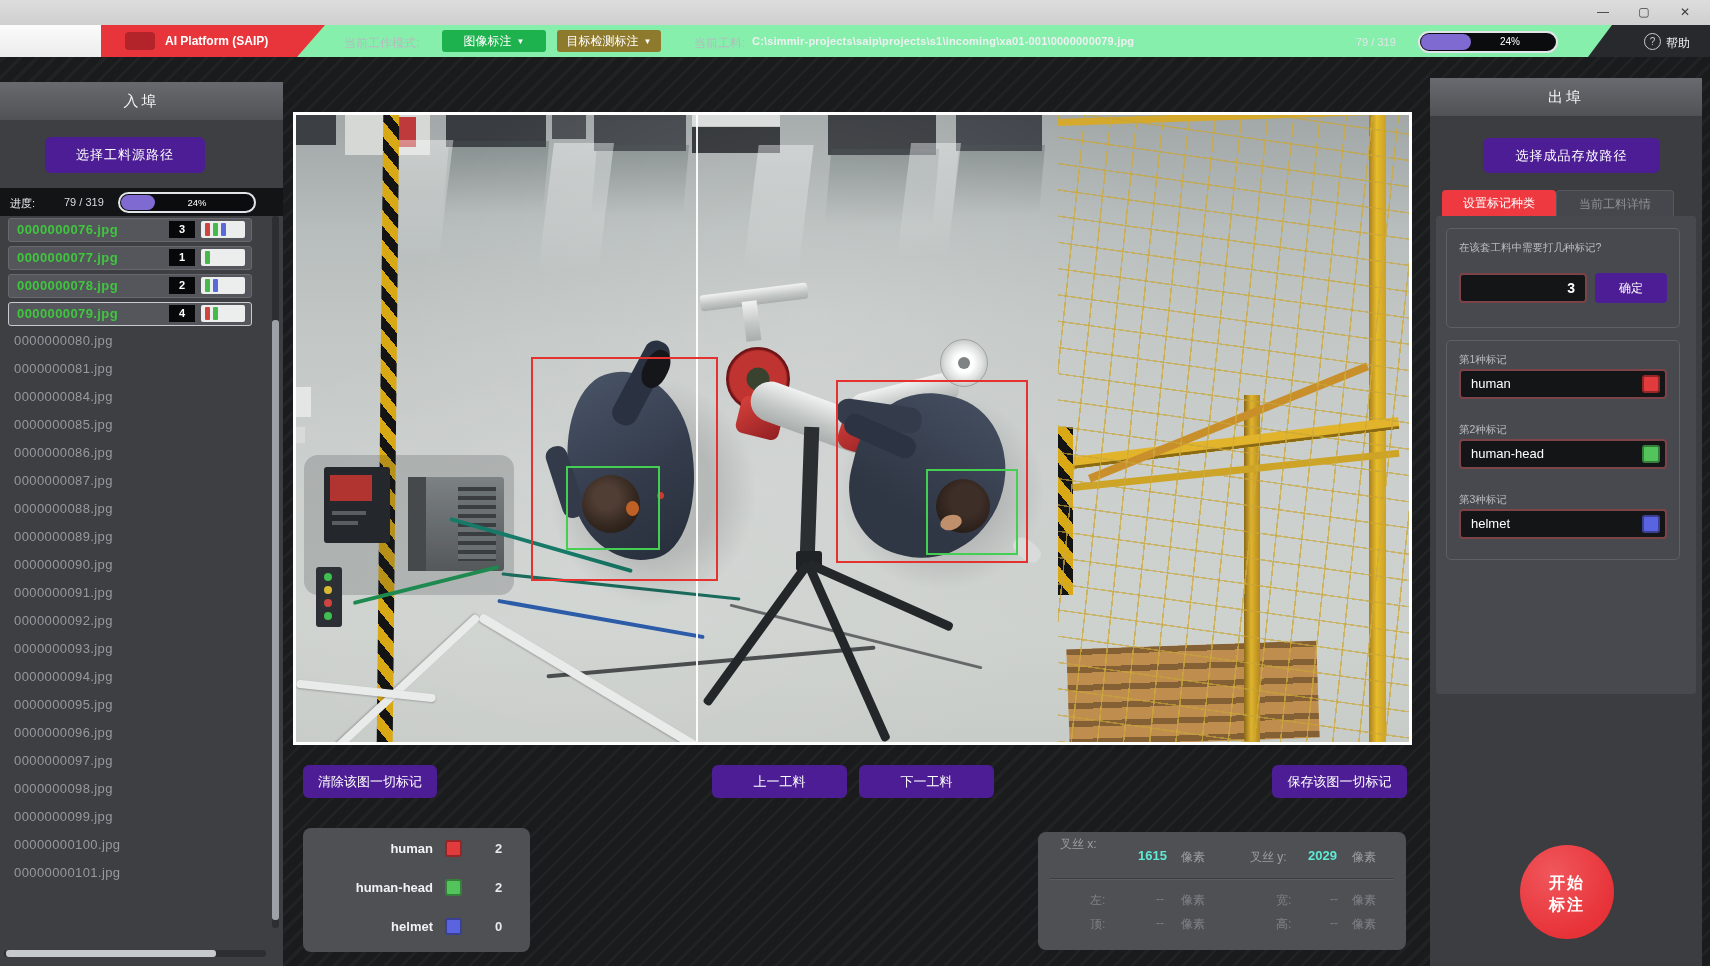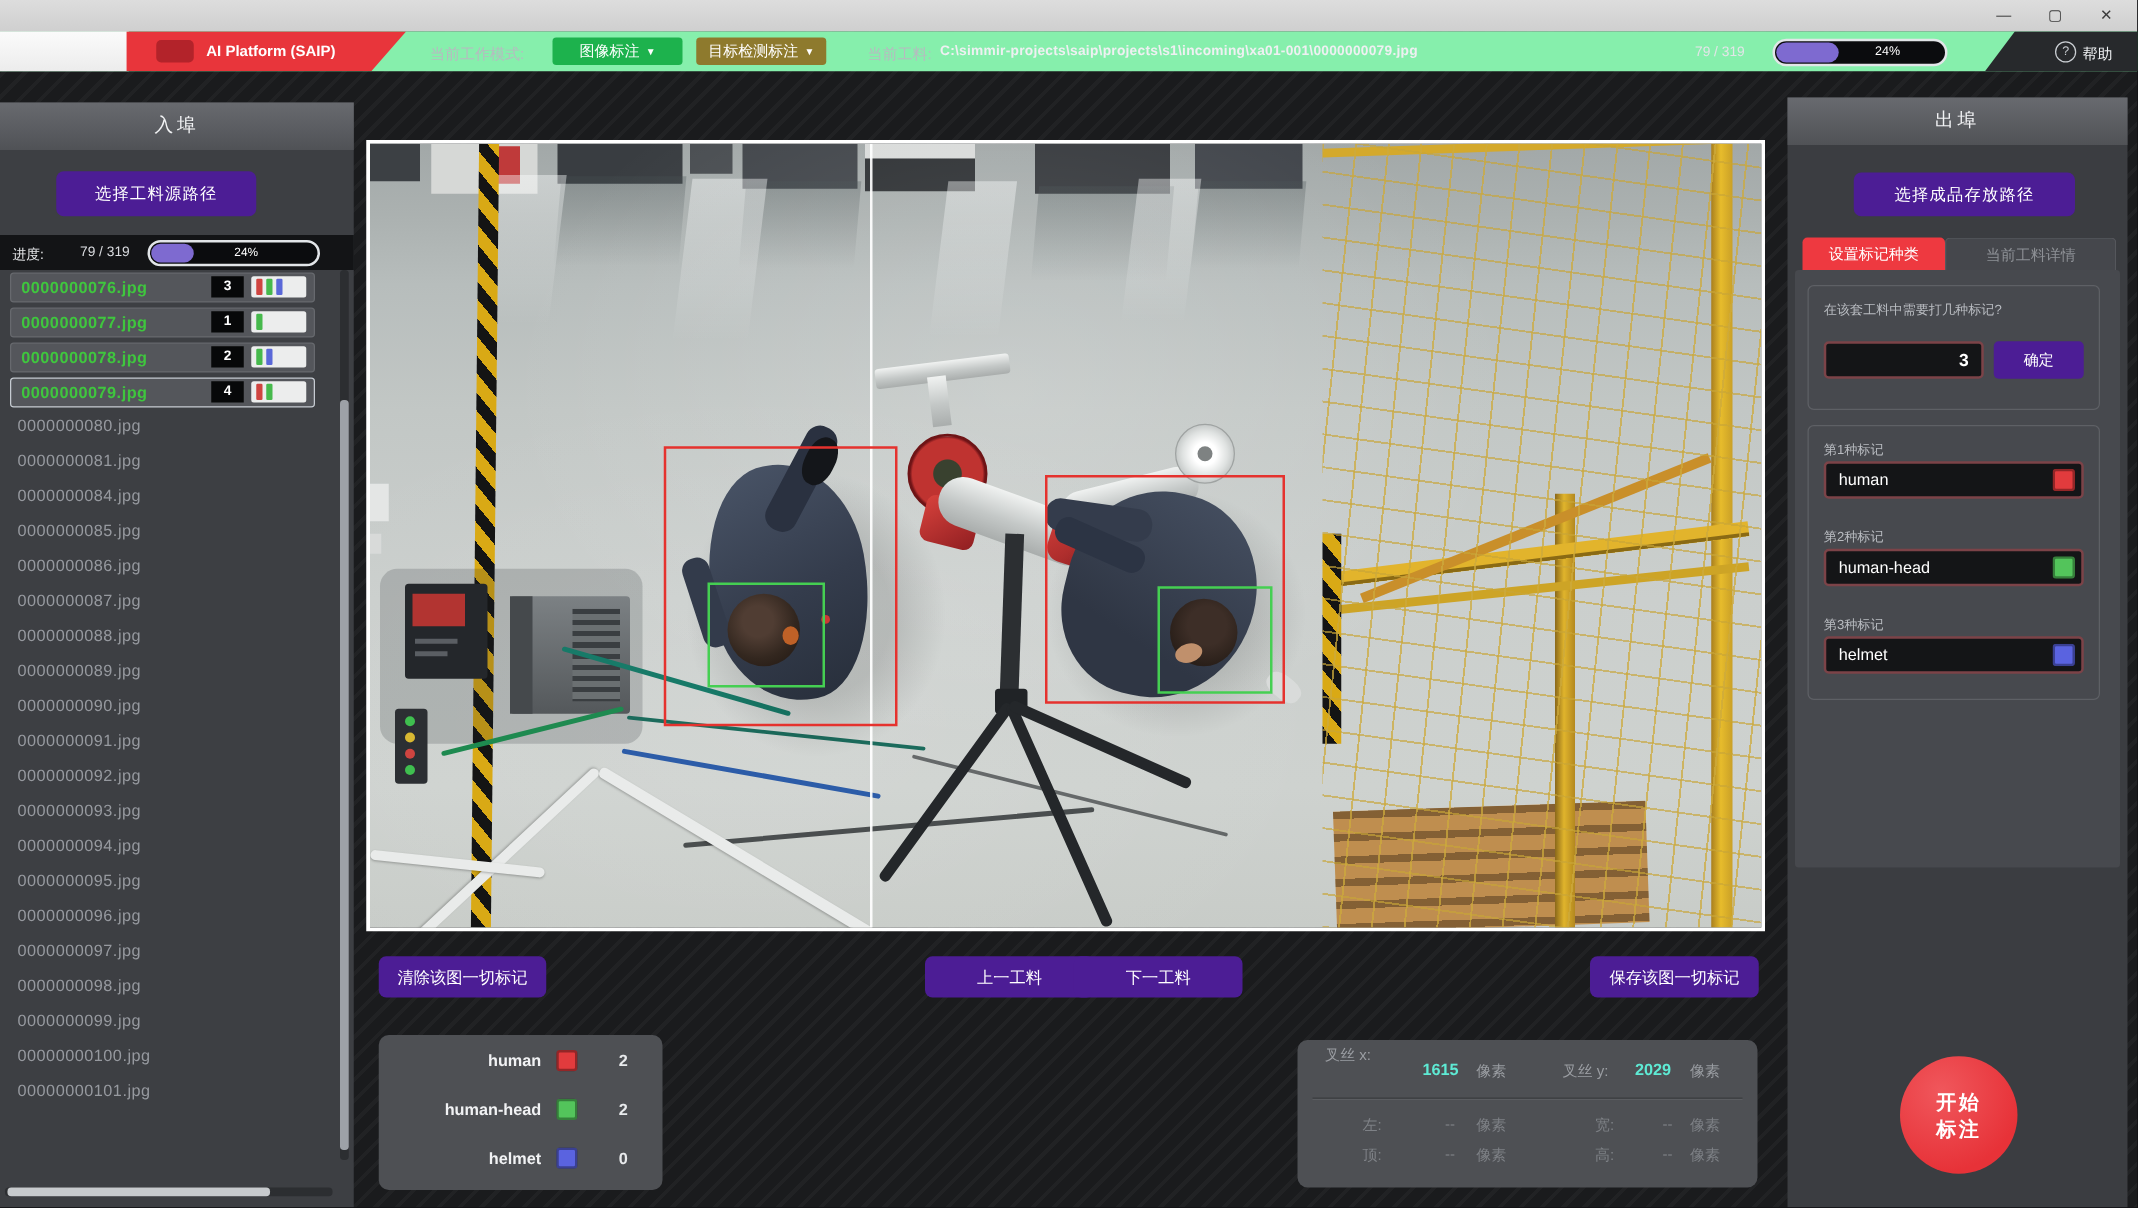--- a/index.html
+++ b/index.html
@@ -83,21 +83,21 @@
   .teal{border-radius:3px;}
   .whitebar{background:#e9ebea;border-radius:4px;box-shadow:0 1px 2px rgba(0,0,0,.25);}
   .leg{height:9px;background:#24272a;border-radius:4px;transform-origin:0 50%;}
   .silver{background:linear-gradient(180deg,#f0f2f1,#c4c8c7 55%,#a9adac);}
   .redpart{background:linear-gradient(135deg,#d8423c,#8f1e21);}
   .ann{position:absolute;border:2px solid;z-index:30;}
   #crosshair-v{left:400px;top:0;width:2px;height:627px;background:rgba(255,255,255,.92);z-index:25;}
   
   .action-btn{position:absolute;top:765px;height:33px;line-height:33px;font-size:13px;z-index:3;}
   #btn-clear{left:303px;width:134px;}
-  #btn-prev{left:740px;width:135px;}
+  #btn-prev{left:712px;width:135px;}
   #btn-next{left:859px;width:135px;}
   #btn-save{left:1272px;width:135px;}
   #legend-panel{left:303px;top:828px;width:227px;height:124px;background:rgba(80,82,86,.96);
     border-radius:8px;z-index:3;}
   .legend-row{position:relative;height:36px;margin-top:3px;}
   .legend-row .llab{position:absolute;right:97px;top:10px;font-size:13px;font-weight:bold;color:#f1f2f4;}
   .legend-row .lsw{position:absolute;left:142px;top:9px;width:17px;height:17px;border-radius:3px;
     border:2px solid rgba(0,0,0,.35);box-sizing:border-box;}
   .legend-row .lcount{position:absolute;left:192px;top:10px;font-size:13px;font-weight:bold;color:#e8eaec;}
   #coords-panel{left:1038px;top:832px;width:368px;height:118px;background:rgba(80,82,86,.96);
@@ -106,21 +106,21 @@
   #coords-panel .val{position:absolute;color:#5eead4;font-weight:bold;font-size:13px;}
   #coords-panel .muted{position:absolute;color:#7e8186;}
   #coords-divider{position:absolute;left:12px;top:46px;width:344px;height:1px;background:rgba(0,0,0,.25);
     box-shadow:0 1px 0 rgba(255,255,255,.08);}
   
   #right-panel{left:1430px;top:78px;width:272px;height:888px;background:#3b3d41;z-index:3;}
   #btn-select-output{left:53px;top:60px;width:177px;height:35px;line-height:35px;font-size:13px;letter-spacing:1px;}
   .tab{position:absolute;top:112px;height:26px;line-height:26px;text-align:center;font-size:12px;
     border-radius:4px 4px 0 0;cursor:pointer;}
   #tab-set{left:12px;width:114px;background:#ee3940;color:#ffffff;z-index:2;}
-  #tab-detail{left:126px;width:137px;background:#45474c;color:#8e9196;border:1px solid #55575c;border-bottom:none;box-sizing:border-box;}
+  #tab-detail{left:126px;width:118px;background:#45474c;color:#8e9196;border:1px solid #55575c;border-bottom:none;box-sizing:border-box;}
   #tab-content{left:6px;top:138px;width:260px;height:478px;background:#47494e;border-radius:3px;}
   .groupbox{position:absolute;left:10px;width:232px;border:1px solid #5e6065;border-radius:5px;}
   #qbox{top:12px;height:98px;}
   #qbox .qlabel{position:absolute;left:12px;top:12px;width:210px;font-size:10.5px;color:#b9bcc1;}
   .dark-input{position:absolute;background:#141517;border:2px solid #7c4348;border-radius:4px;box-sizing:border-box;}
   #count-input{left:12px;top:44px;width:128px;height:30px;color:#ffffff;font-size:14px;font-weight:bold;
     text-align:right;line-height:26px;padding-right:10px;}
   #btn-confirm{left:148px;top:44px;width:72px;height:30px;line-height:30px;font-size:12px;border-radius:4px;}
   #markers-box{top:124px;height:218px;}
   .marker-group{position:relative;height:70px;}

